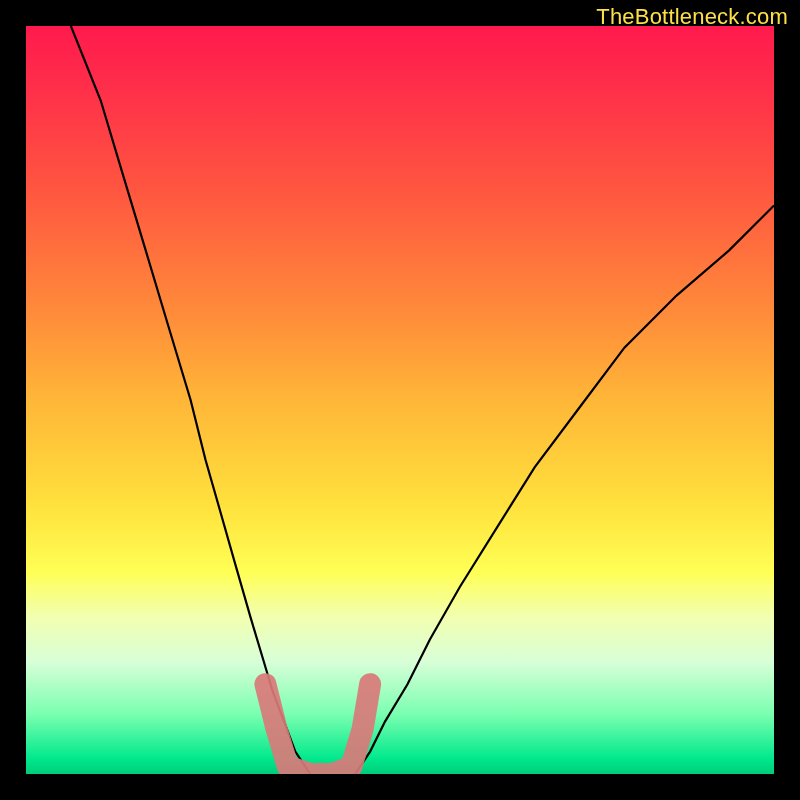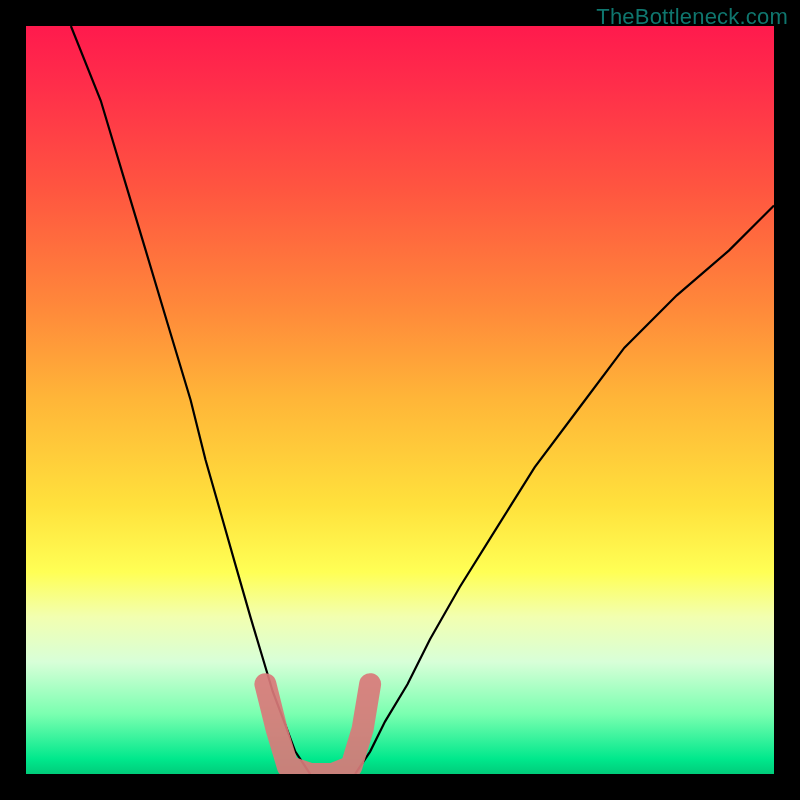--- a/index.html
+++ b/index.html
@@ -36,21 +36,21 @@
       #d8ffd8 85%,
       #7affb0 92%,
       #00e88c 98%,
       #00cc7a 100%
     );
   }
   .watermark {
     position: absolute;
     top: 4px;
     right: 12px;
-    color: #0f766e;
+    color: #fde047;
     font-size: 22px;
     letter-spacing: 0.2px;
     z-index: 10;
     user-select: none;
   }
   svg.curves {
     position: absolute;
     inset: 0;
     width: 100%;
     height: 100%;

